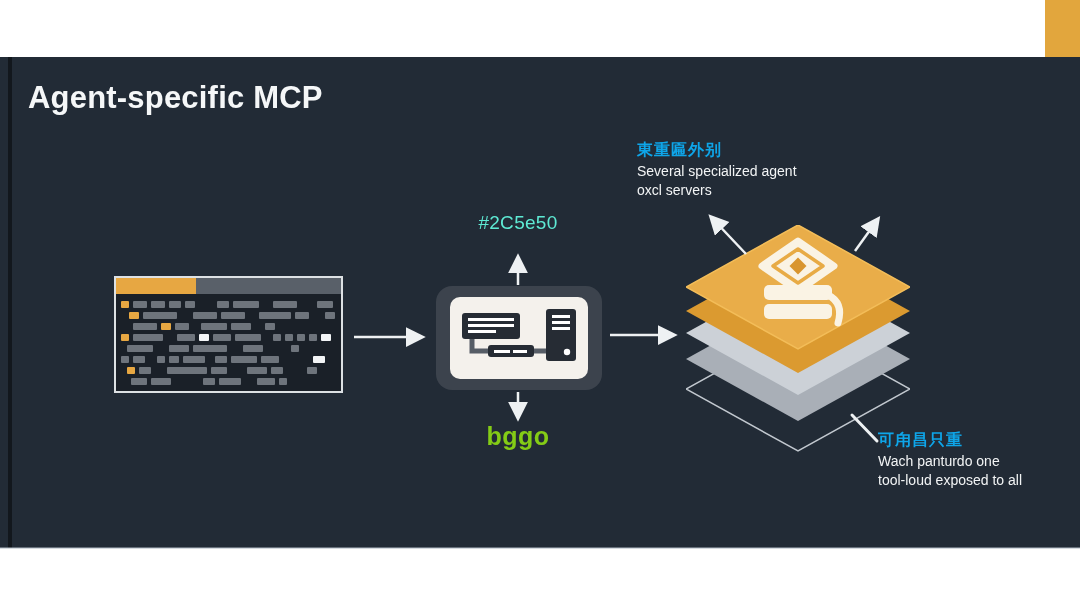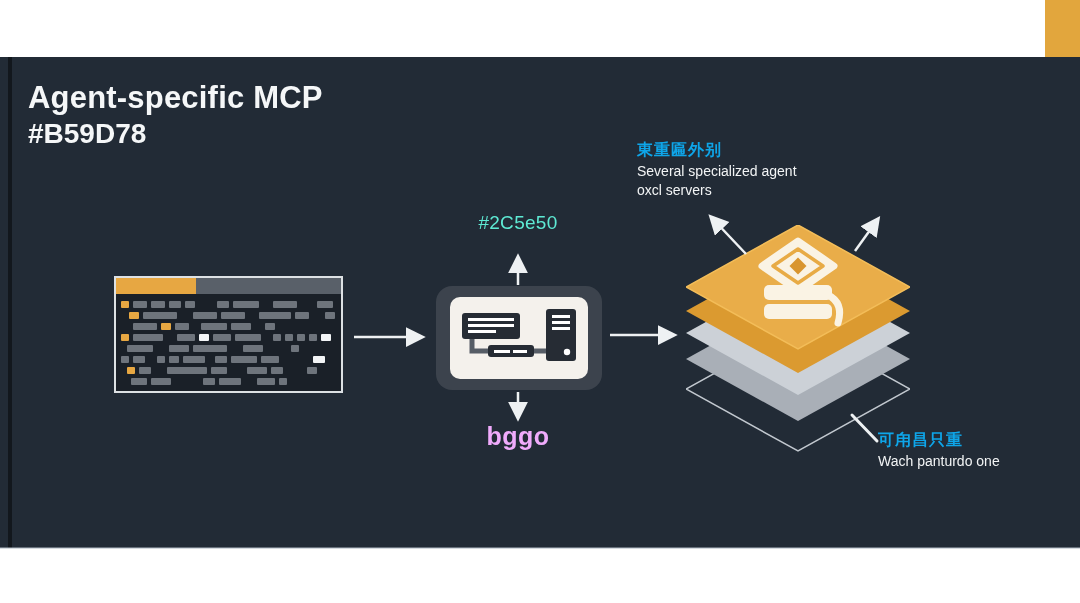--- a/index.html
+++ b/index.html
@@ -23,21 +23,21 @@
   .t-row{height:7px;margin-bottom:4px;white-space:nowrap;font-size:0;}
   .tok{display:inline-block;height:7px;border-radius:1px;margin-right:4px;vertical-align:top;}
 
   
   .hub-outer{position:absolute;left:436px;top:229px;width:166px;height:104px;border-radius:16px;background:#3c434d;}
   .hub-inner{position:absolute;left:14px;top:11px;width:138px;height:82px;border-radius:10px;background:#f4f1ec;}
 
   .hub-label{position:absolute;left:418px;top:155px;width:200px;text-align:center;
     color:#5eead4;font-size:19px;letter-spacing:.3px;}
   .hub-caption{position:absolute;left:418px;top:365px;width:200px;text-align:center;
-    color:#f0abfc;font-size:25px;font-weight:700;letter-spacing:.5px;}
+    color:#84cc16;font-size:25px;font-weight:700;letter-spacing:.5px;}
 
   
   .stack{position:absolute;left:686px;top:168px;width:224px;height:232px;}
 
   
   .callout{position:absolute;line-height:19px;}
   .callout .head{color:#0ea5e9;font-size:16px;font-weight:700;letter-spacing:1px;margin-bottom:3px;}
   .callout .body{color:#f2f4f5;font-size:14px;}
   #callout-a{left:637px;top:83px;}
   #callout-b{left:858px;top:85px;}
@@ -50,21 +50,20 @@
 
 <div id="canvas">
 
   <div class="corner-block"></div>
 
   <div class="dark-panel">
     <div class="left-accent"></div>
 
     <div class="title-block">
       <div class="title">Agent-specific MCP</div>
-      <div class="title-code">#B59D78</div>
     </div>
 
     <div class="terminal">
       <div class="term-bar">
         <div class="term-bar-orange"></div>
       </div>
       <div class="term-body" id="term-body">
           <div class="t-row"><span class="tok" style="width: 8px; background: rgb(231, 167, 66);"></span><span class="tok" style="width: 14px; background: rgb(110, 116, 124);"></span><span class="tok" style="width: 14px; background: rgb(110, 116, 124);"></span><span class="tok" style="width: 12px; background: rgb(110, 116, 124);"></span><span class="tok" style="width: 10px; background: rgb(110, 116, 124);"></span><span class="tok" style="width: 14px; background: transparent;"></span><span class="tok" style="width: 12px; background: rgb(110, 116, 124);"></span><span class="tok" style="width: 26px; background: rgb(110, 116, 124);"></span><span class="tok" style="width: 6px; background: transparent;"></span><span class="tok" style="width: 24px; background: rgb(110, 116, 124);"></span><span class="tok" style="width: 12px; background: transparent;"></span><span class="tok" style="width: 16px; background: rgb(110, 116, 124);"></span></div>
           <div class="t-row"><span class="tok" style="width: 4px; background: transparent;"></span><span class="tok" style="width: 10px; background: rgb(231, 167, 66);"></span><span class="tok" style="width: 34px; background: rgb(110, 116, 124);"></span><span class="tok" style="width: 8px; background: transparent;"></span><span class="tok" style="width: 24px; background: rgb(110, 116, 124);"></span><span class="tok" style="width: 24px; background: rgb(110, 116, 124);"></span><span class="tok" style="width: 6px; background: transparent;"></span><span class="tok" style="width: 32px; background: rgb(110, 116, 124);"></span><span class="tok" style="width: 14px; background: rgb(110, 116, 124);"></span><span class="tok" style="width: 8px; background: transparent;"></span><span class="tok" style="width: 10px; background: rgb(110, 116, 124);"></span></div>
           <div class="t-row"><span class="tok" style="width: 8px; background: transparent;"></span><span class="tok" style="width: 24px; background: rgb(110, 116, 124);"></span><span class="tok" style="width: 10px; background: rgb(231, 167, 66);"></span><span class="tok" style="width: 14px; background: rgb(110, 116, 124);"></span><span class="tok" style="width: 4px; background: transparent;"></span><span class="tok" style="width: 26px; background: rgb(110, 116, 124);"></span><span class="tok" style="width: 20px; background: rgb(110, 116, 124);"></span><span class="tok" style="width: 6px; background: transparent;"></span><span class="tok" style="width: 10px; background: rgb(110, 116, 124);"></span></div>
@@ -120,20 +119,21 @@
     </svg>
 
     <div class="callout" id="callout-a">
       <div class="head">東重匾外别</div>
       <div class="body">Several specialized agent</div>
       <div class="body">oxcl servers</div>
     </div>
     <div class="callout" id="callout-c">
       <div class="head">可甪昌只重</div>
       <div class="body">Wach panturdo one</div>
+      <div class="body">tool-loud exposed to all</div>
     </div>
 
     <svg class="overlay" viewBox="0 0 1080 491">
       <defs>
         <marker id="ah" markerWidth="9" markerHeight="9" refX="6.5" refY="4" orient="auto">
           <path d="M0,0 L8,4 L0,8 z" fill="#eef1f3"></path>
         </marker>
       </defs>
       <line x1="354" y1="280" x2="422" y2="280" stroke="#eef1f3" stroke-width="2.5" marker-end="url(#ah)"></line>
       <line x1="610" y1="278" x2="674" y2="278" stroke="#eef1f3" stroke-width="2.5" marker-end="url(#ah)"></line>

